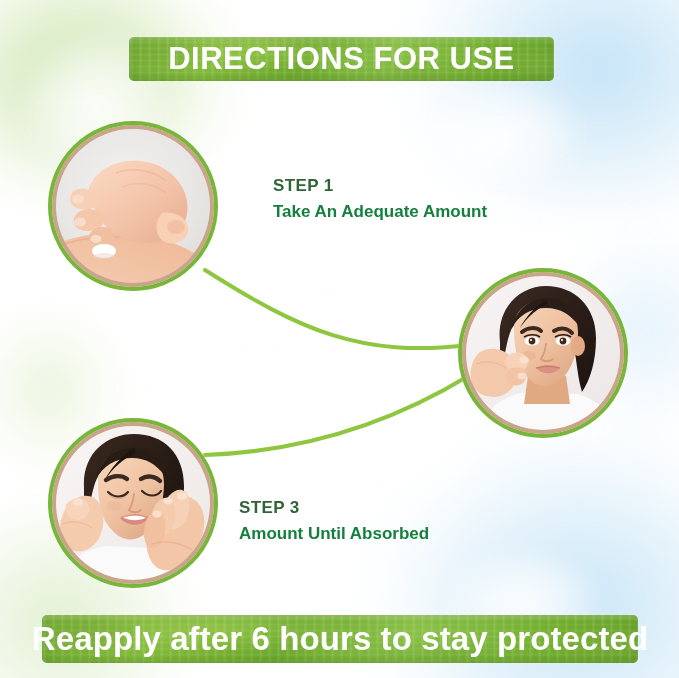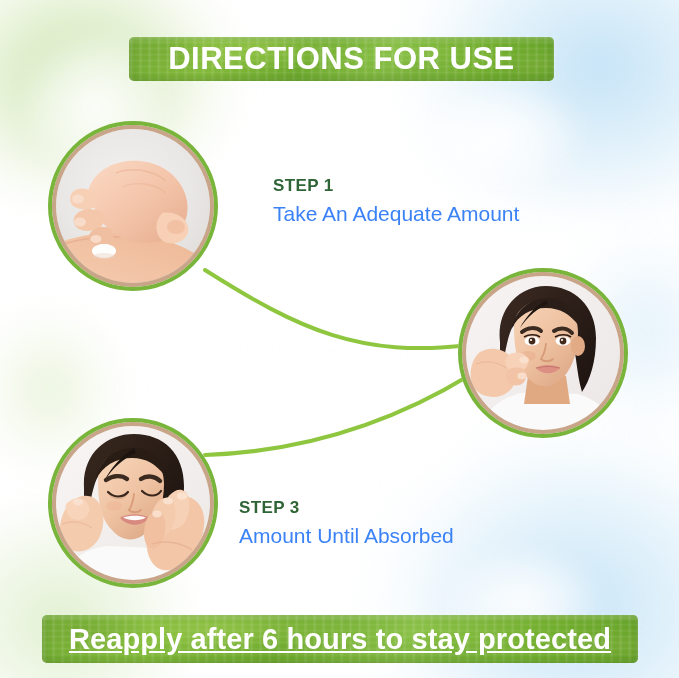--- a/index.html
+++ b/index.html
@@ -184,24 +184,23 @@
     font-size: 31px;
     font-weight: bold;
     letter-spacing: 0.5px;
   }
 
   #banner-bottom {
     left: 42px; top: 615px;
     width: 596px; height: 48px;
   }
   #banner-bottom .banner-text {
-    font-size: 29px;
+    font-size: 33px;
     font-weight: bold;
     letter-spacing: 0.1px;
-    text-decoration: underline;
   }
 
   
   #connectors {
     position: absolute;
     left: 0; top: 0;
     width: 679px; height: 678px;
     z-index: 2;
     pointer-events: none;
   }
@@ -251,23 +250,23 @@
     color: #2d6033;
   }
   .step-label {
     font-size: 17px;
     font-weight: bold;
     letter-spacing: 0.4px;
     color: #2f6536;
     margin: 0 0 6px 0;
   }
   .step-desc {
-    font-size: 21px;
-    font-weight: normal;
-    color: #3b82f6;
+    font-size: 17px;
+    font-weight: bold;
+    color: #15803d;
     margin: 0;
     white-space: nowrap;
   }
   #text-1 { left: 245px; top: 176px; margin-left: 28px; }
   #text-2 { left: 144px; top: 339px; }
   #text-3 { left: 239px; top: 498px; }
 </style>
 </head>
 <body>
 

